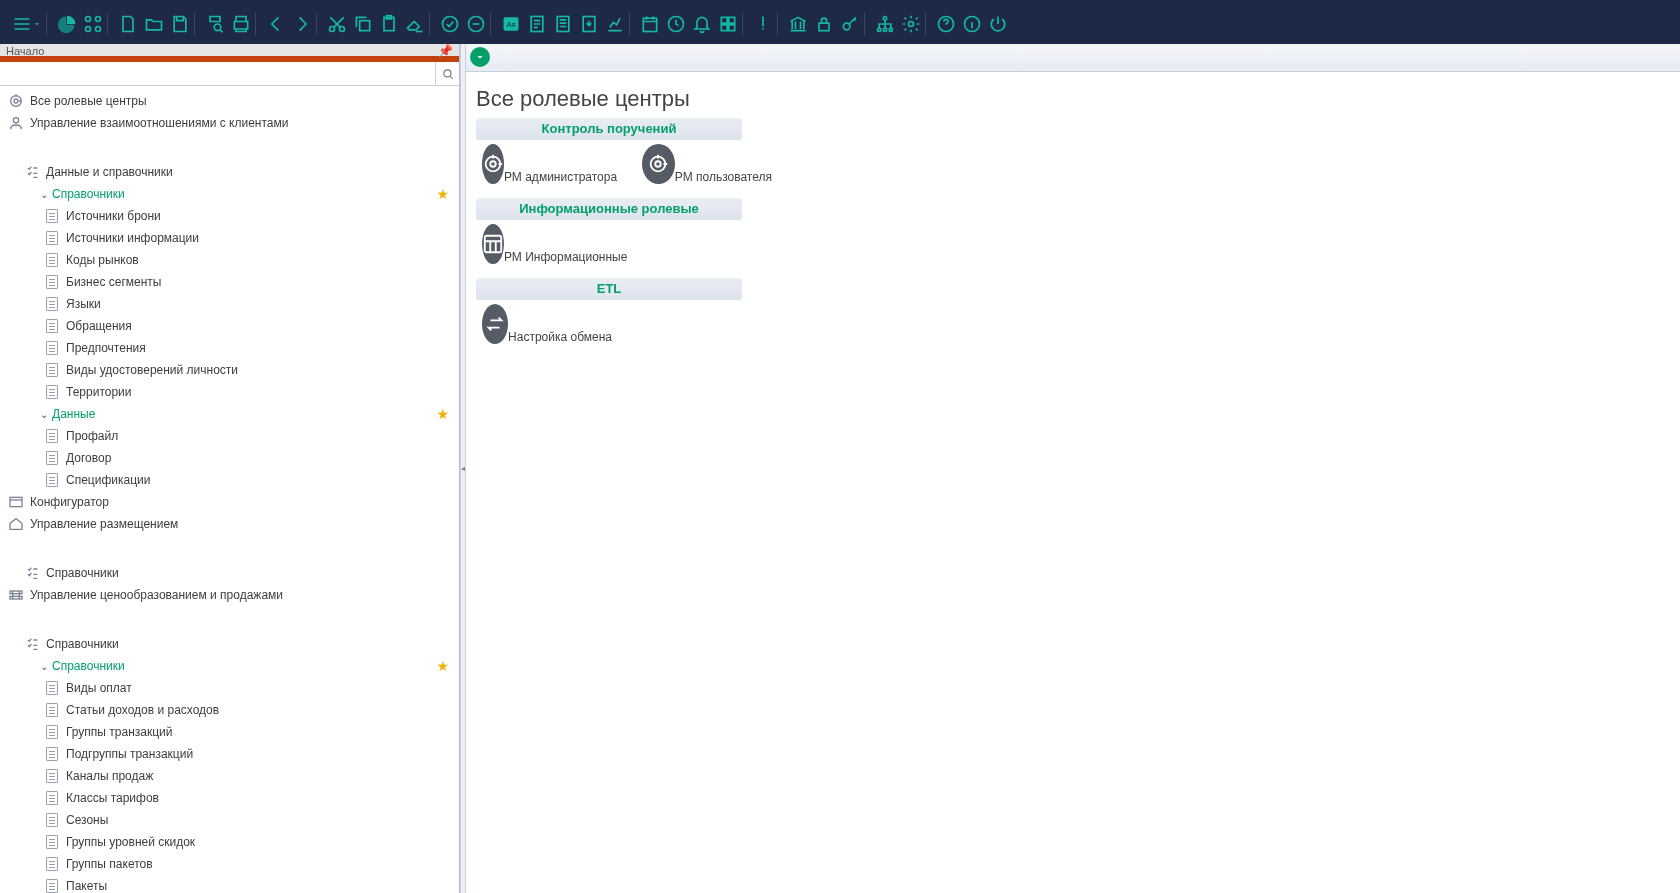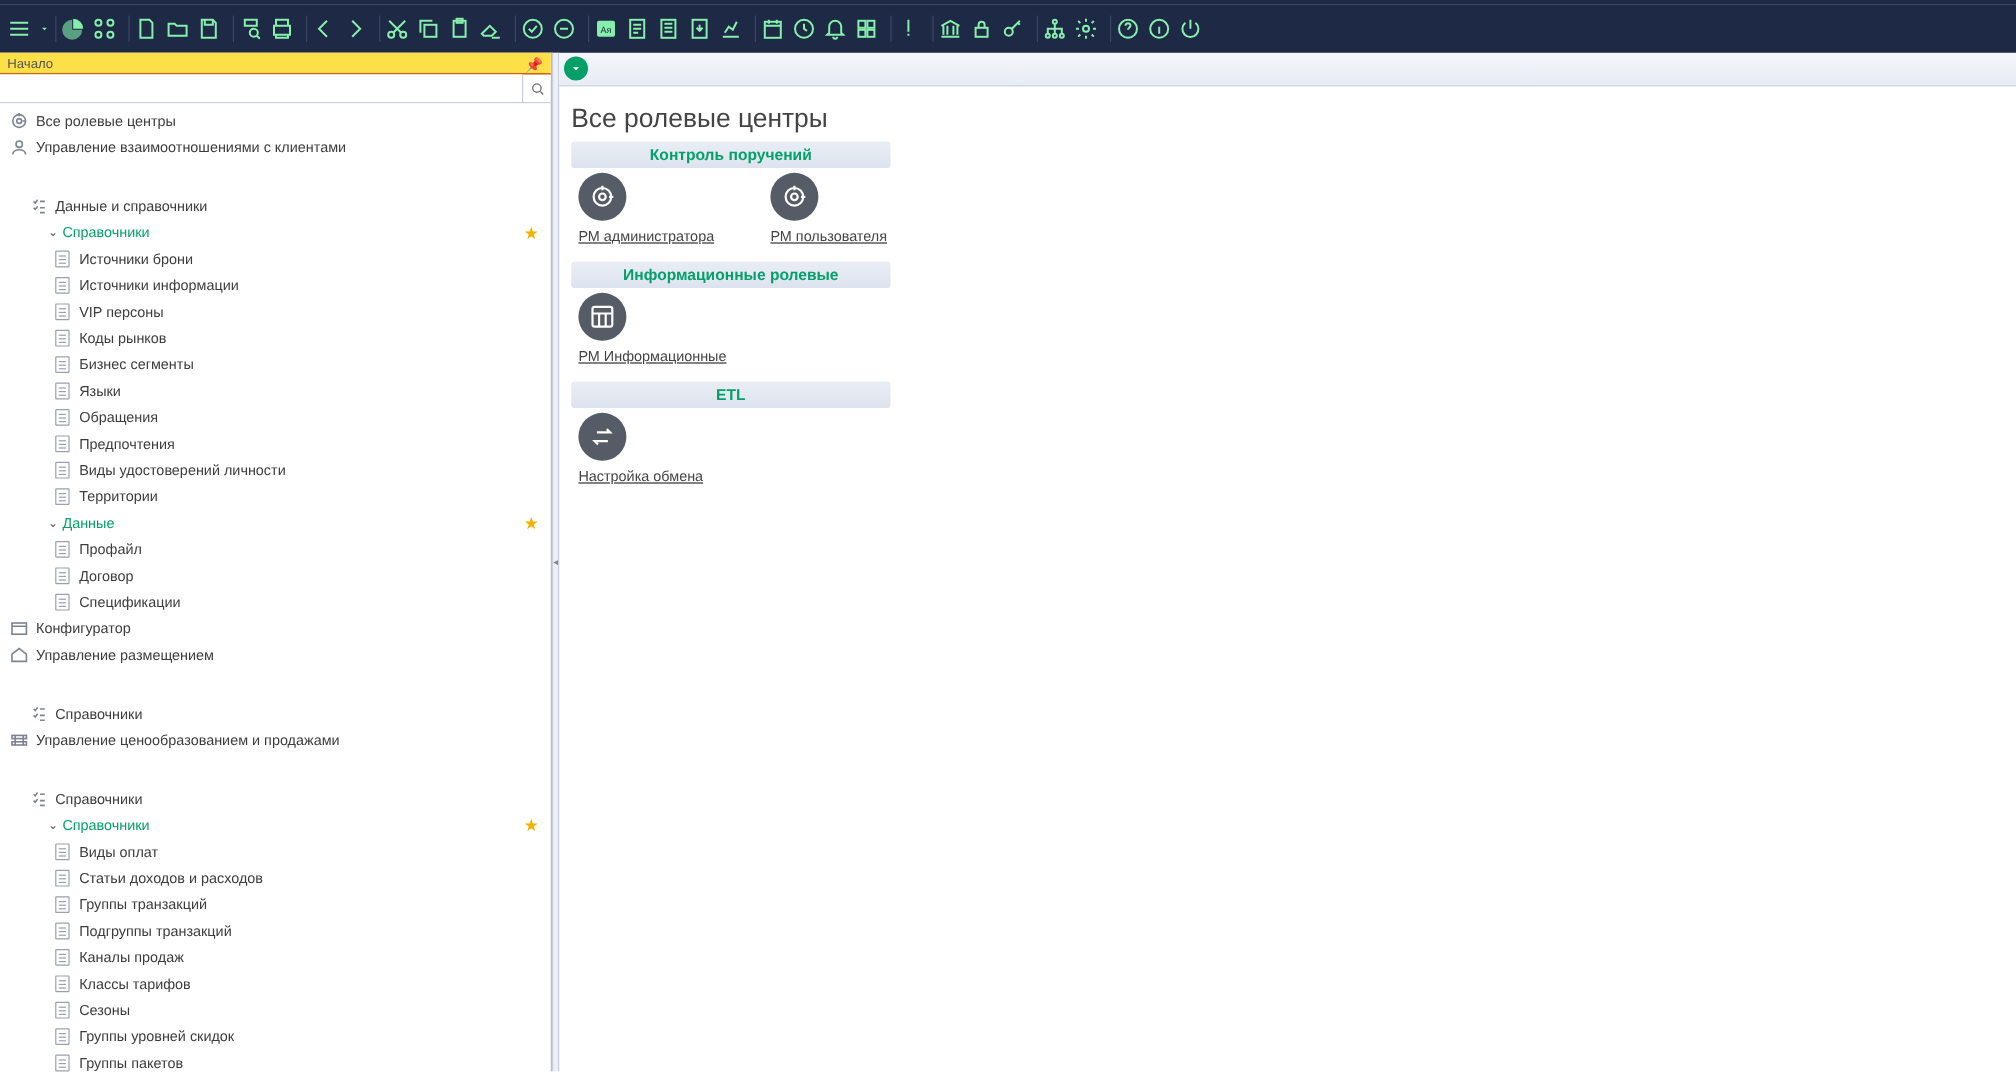--- a/index.html
+++ b/index.html
@@ -10,23 +10,23 @@
 .top-bar { height: 4px; background: #1d2945; }
 .toolbar {
   height: 40px;
   background: #1d2945;
   display: flex;
   align-items: center;
   padding: 0 6px;
 }
 .toolbar .tb-btn {
   width: 26px; height: 26px;
-  display: flex; align-items: center; justify-content: flex-start;
+  display: flex; align-items: center; justify-content: flex-end;
   cursor: pointer;
-  color: #86efac;
+  color: #14b8a6;
 }
 .toolbar .tb-btn svg { width: 20px; height: 20px; }
 .toolbar .sep {
   width: 1px; height: 22px;
   background: #3a4664;
   margin: 0 4px;
 }
 
 
 .app {
@@ -45,22 +45,22 @@
 .right-pane {
   flex: 1;
   display: flex;
   flex-direction: column;
   overflow: hidden;
 }
 
 
 .nav-header {
   height: 18px;
-  background: #fde047;
-  border-bottom: 1px solid #c2410c;
+  background: #e5e5e5;
+  border-bottom: 6px solid #c2410c;
   font-size: 11px;
   color: #555;
   padding: 2px 6px 0 6px;
   display: flex;
   align-items: center;
 }
 .nav-header .pin {
   margin-left: auto;
   color: #555;
   cursor: pointer;
@@ -184,24 +184,23 @@
   border-radius: 3px;
   text-align: center;
   line-height: 22px;
   color: #05a06a;
   font-weight: bold;
   font-size: 13px;
   margin: 4px 0 4px 0;
 }
 .tiles-row { display: flex; gap: 30px; margin: 4px 0 14px 6px; }
 .tile {
-  display: flex; flex-direction: column; align-items: flex-start;
+  display: flex; flex-direction: row; align-items: flex-end;
   width: 130px;
   cursor: pointer;
-  text-decoration: underline;
 }
 .tile .circle {
   width: 40px; height: 40px;
   border-radius: 50%;
   background: #565c66;
   display: flex; align-items: center; justify-content: center;
   color: #fff;
 }
 .tile .circle svg { width: 22px; height: 22px; }
 .tile .cap {
@@ -502,26 +501,20 @@
             <span class="ico">
               <span class="page-ico"></span>
             </span>
             <span class="label">Источники брони</span>
           </div>
           <div class="row indent-3">
             <span class="ico">
               <span class="page-ico"></span>
             </span>
             <span class="label">Источники информации</span>
-          </div>
-          <div class="row indent-3">
-            <span class="ico">
-              <span class="page-ico"></span>
-            </span>
-            <span class="label">VIP персоны</span>
           </div>
           <div class="row indent-3">
             <span class="ico">
               <span class="page-ico"></span>
             </span>
             <span class="label">Коды рынков</span>
           </div>
           <div class="row indent-3">
             <span class="ico">
               <span class="page-ico"></span>

